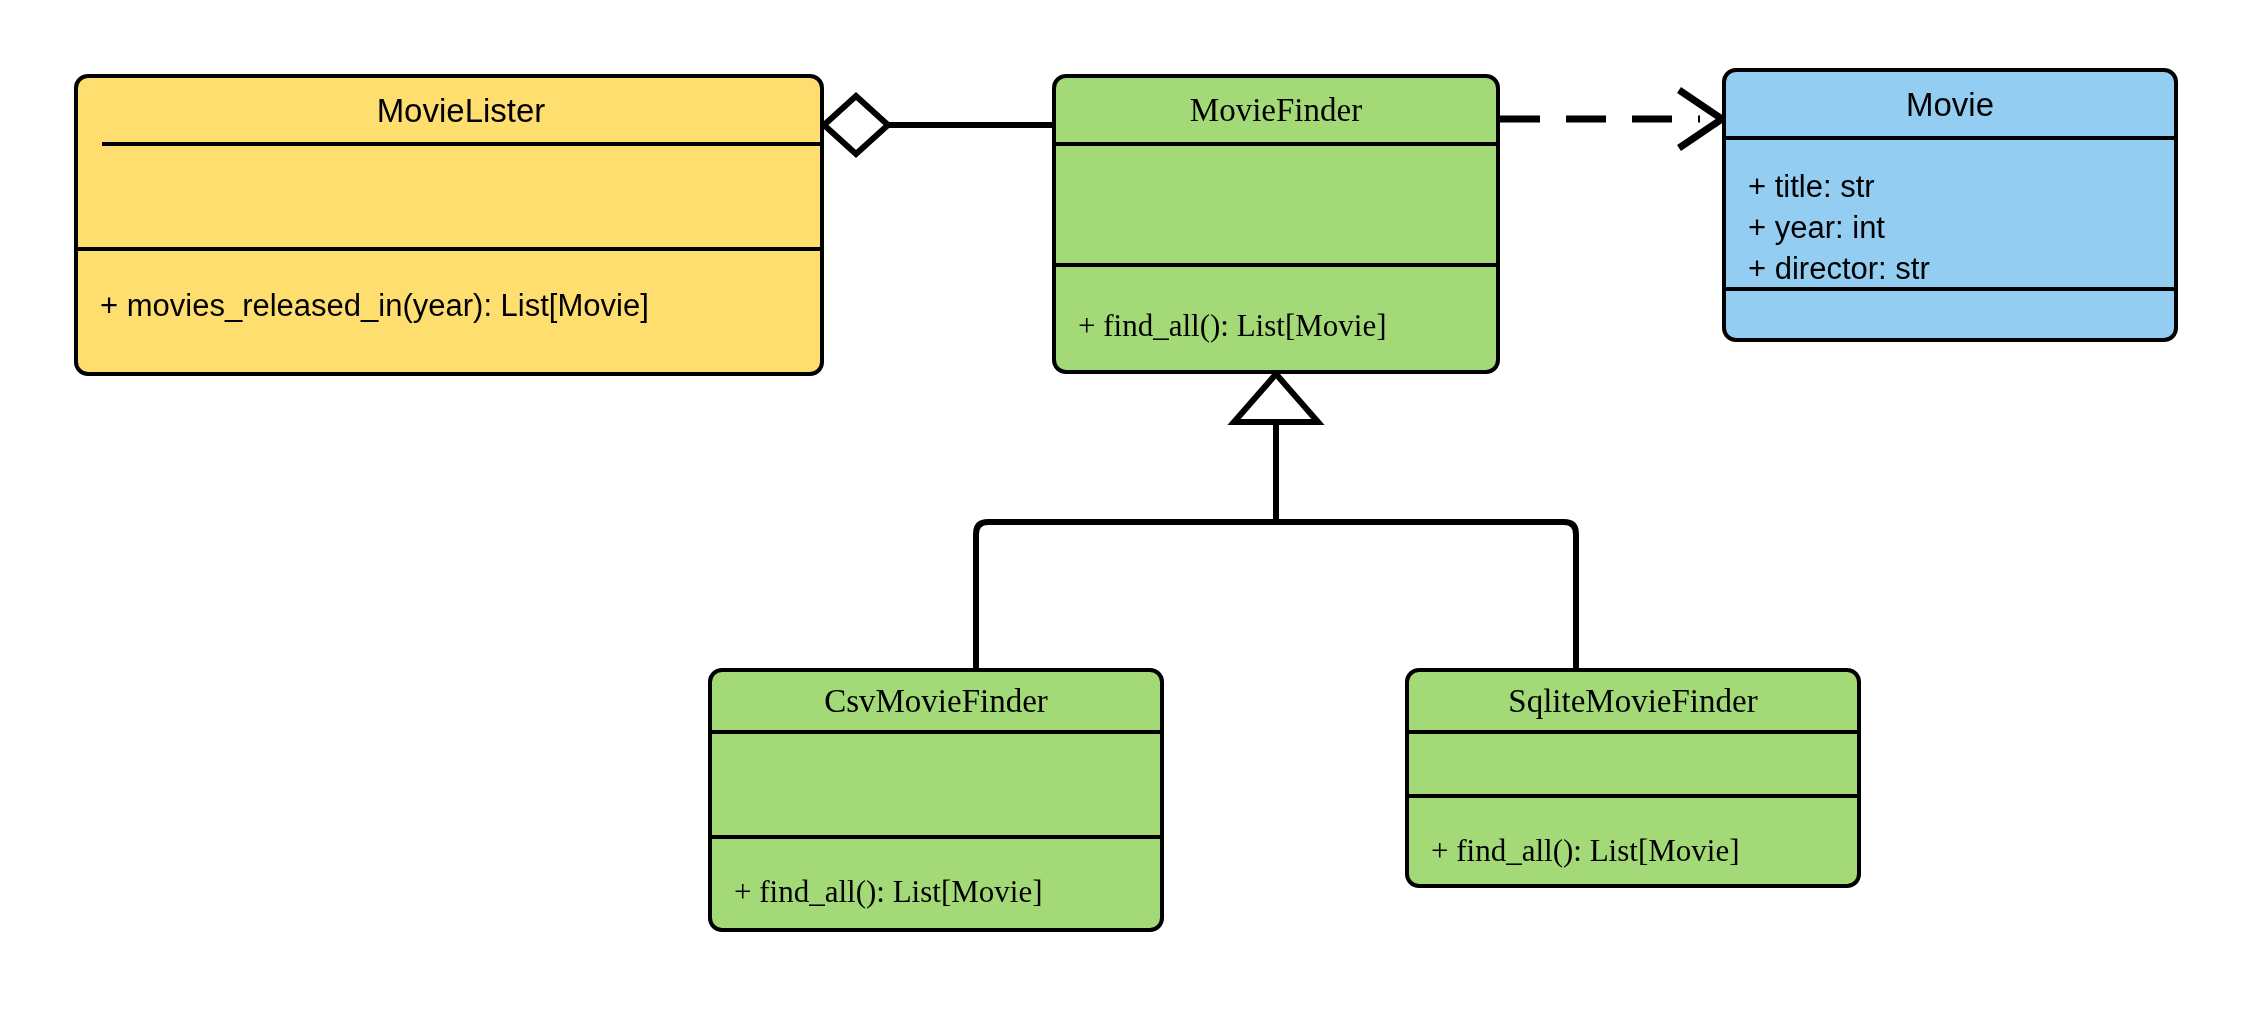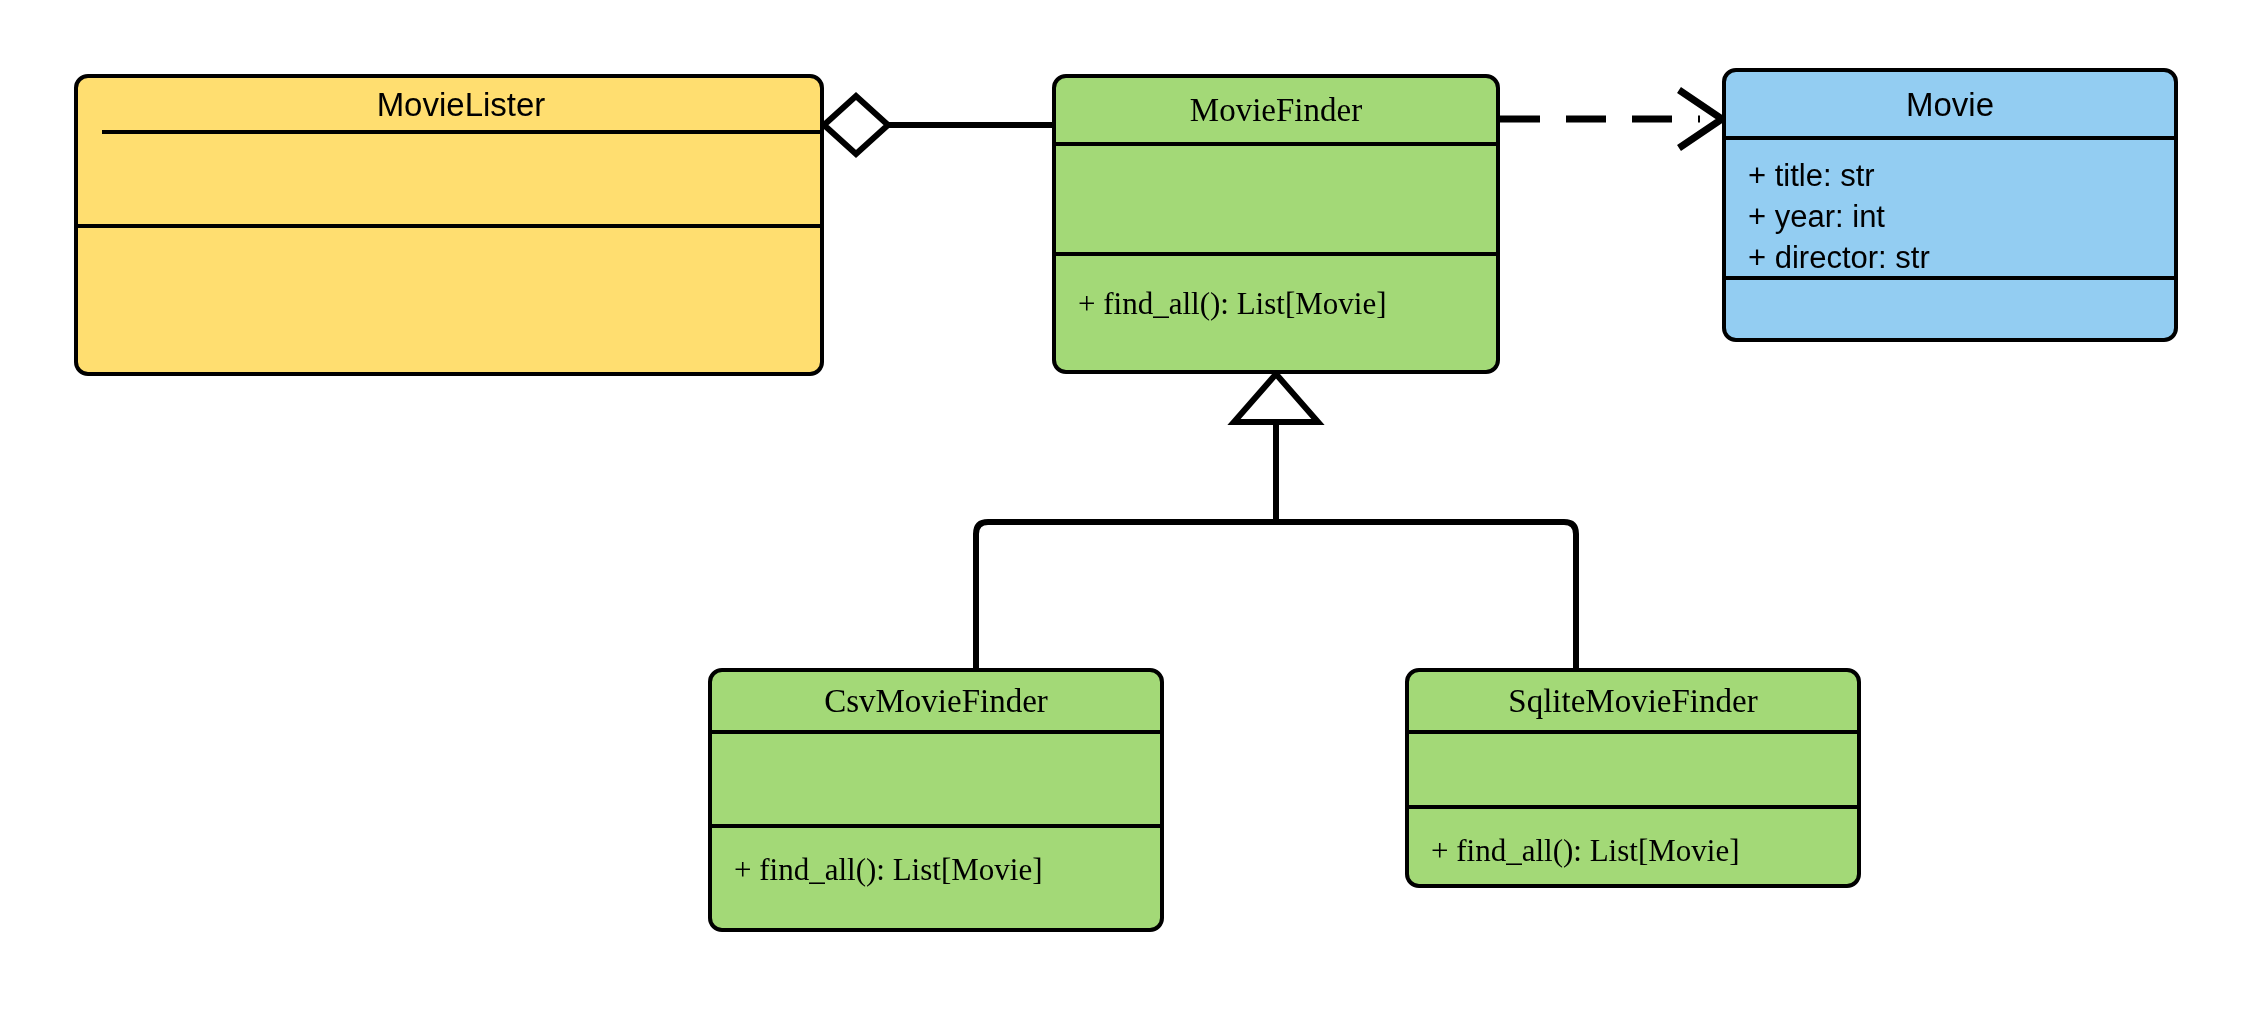--- a/index.html
+++ b/index.html
@@ -46,20 +46,21 @@
     border-bottom: 4px solid #000000;
     flex: 0 0 auto;
   }
   .cls-attrs, .cls-ops {
     box-sizing: border-box;
     padding: 12px 22px;
     font-size: 31px;
     color: #000000;
     line-height: 1.32;
     text-align: left;
+    margin-top: 11px;
   }
   .cls-attrs {
     border-bottom: 4px solid #000000;
   }
   .member {
     white-space: nowrap;
   }
   .yellow { background: #ffde70; }
   .green  { background: #a3d977; font-family: Liberation Serif, serif; }
   .blue   { background: #93cdf2; }
@@ -90,23 +91,24 @@
 
       <path d="M 1276 522 L 988 522 Q 976 522 976 534 L 976 668" fill="none" stroke="#000000" stroke-width="6" stroke-linecap="butt"></path>
 
       <path d="M 1276 522 L 1564 522 Q 1576 522 1576 534 L 1576 668" fill="none" stroke="#000000" stroke-width="6" stroke-linecap="butt"></path>
 
       <polygon points="1276,374 1318,422 1234,422" fill="#ffffff" stroke="#000000" stroke-width="6" stroke-linejoin="miter"></polygon>
     </g>
   </svg>
 
   <div class="uml-class yellow" style="left:74px; top:74px; width:750px; height:302px;">
-    <div class="cls-name" style="height:56px;margin-left:24px;">MovieLister</div>
+    <div class="cls-name" style="height:68px;margin-left:24px;">MovieLister</div>
     <div class="cls-attrs" style="height:94px;"></div>
     <div class="cls-ops" style="flex:1 1 auto; padding-top:24px;">
+      <div class="member">+ movies_released_in(year): List[Movie]</div>
     </div>
   </div>
 
   <div class="uml-class green" style="left:1052px; top:74px; width:448px; height:300px;">
     <div class="cls-name" style="height:68px;">MovieFinder</div>
     <div class="cls-attrs" style="height:110px;"></div>
     <div class="cls-ops" style="flex:1 1 auto; padding-top:28px;">
       <div class="member">+ find_all(): List[Movie]</div>
     </div>
   </div>

